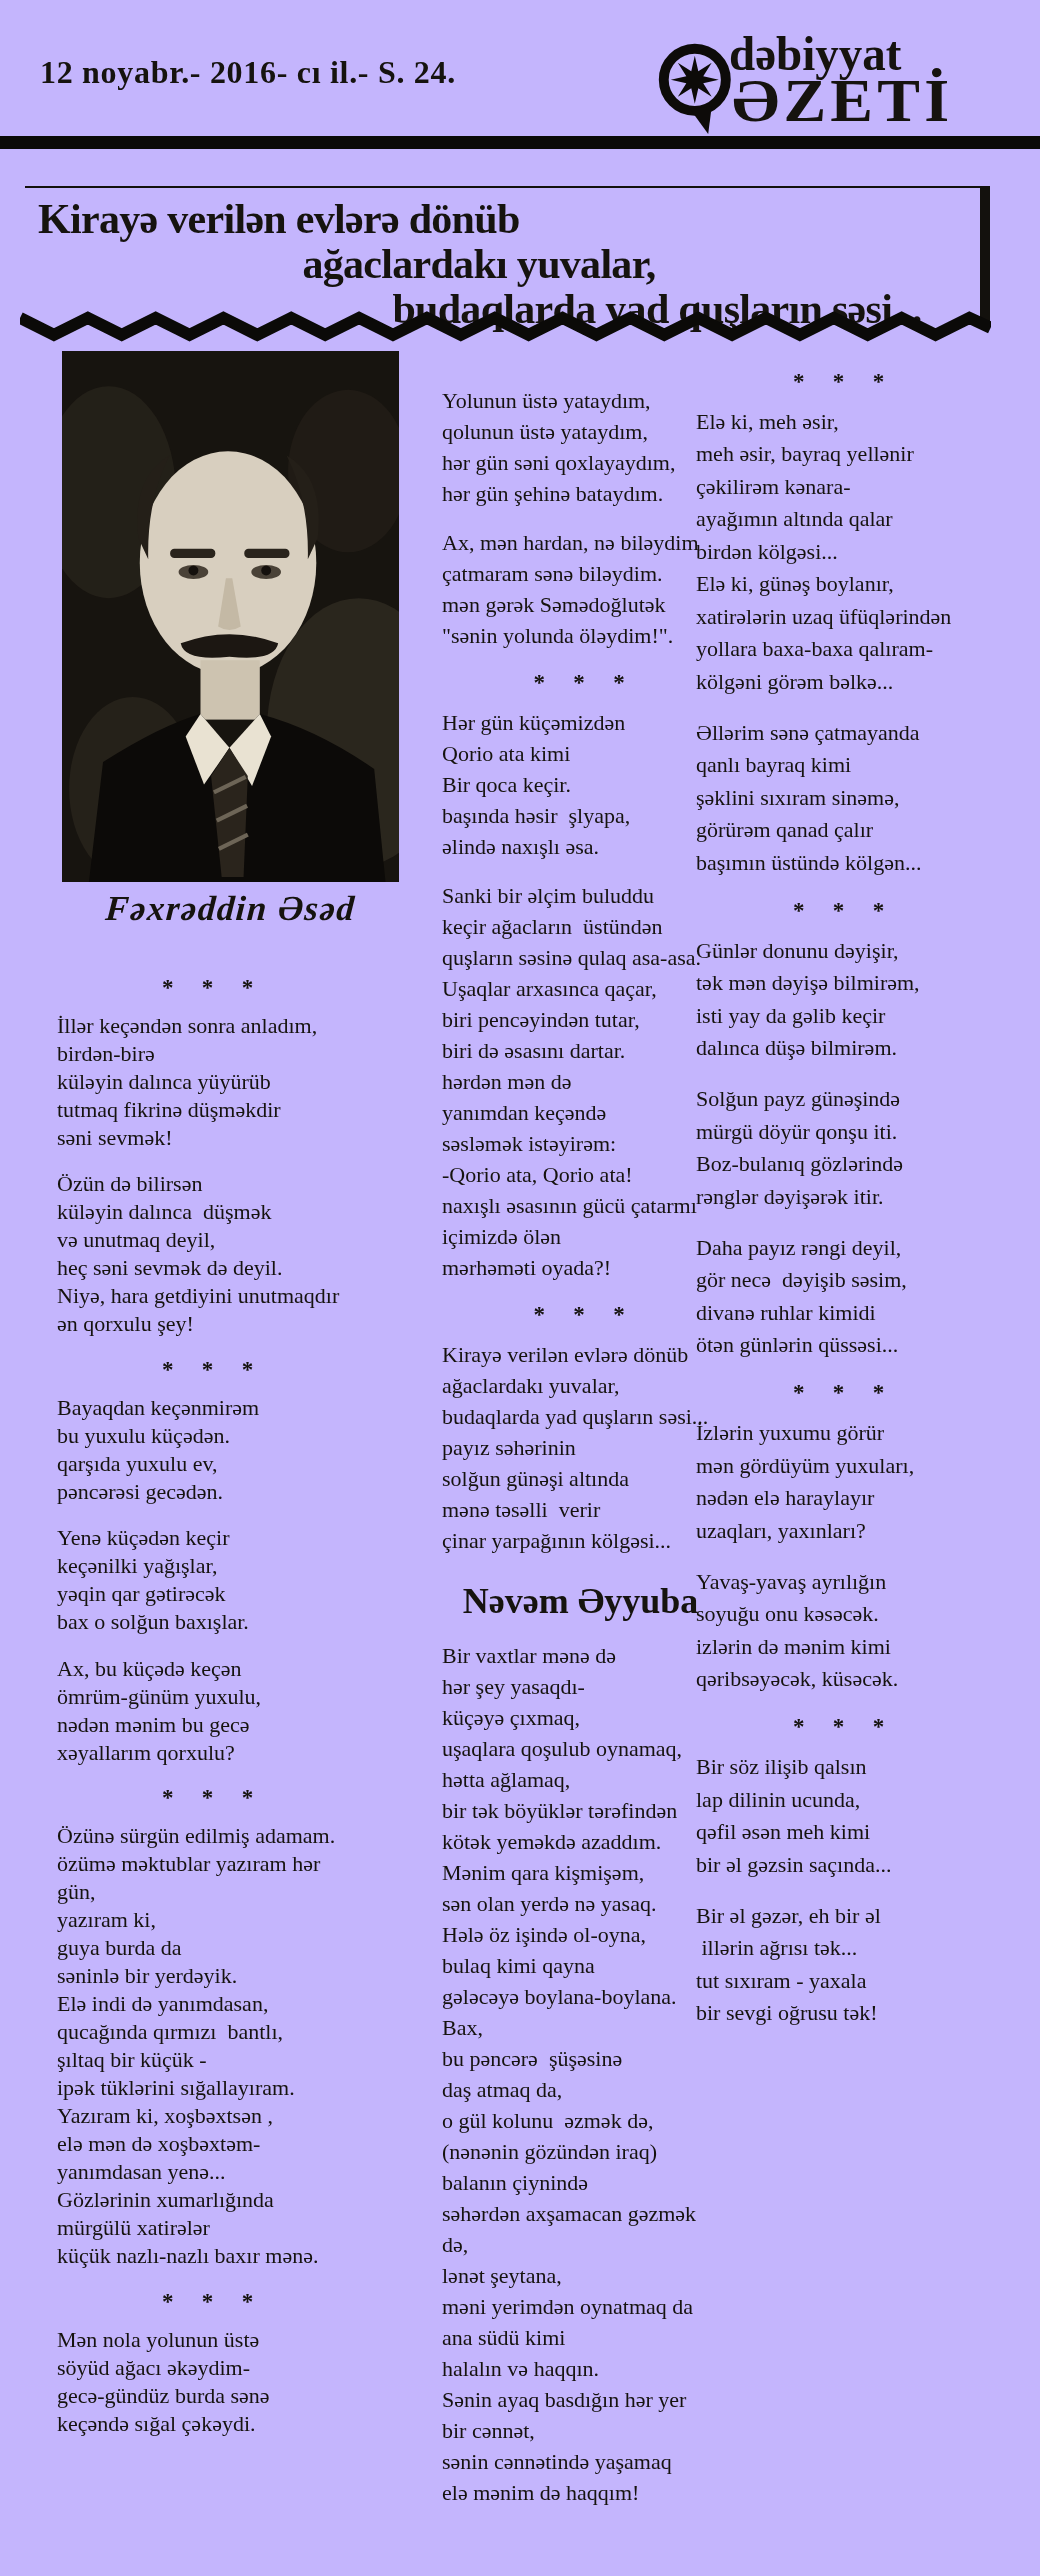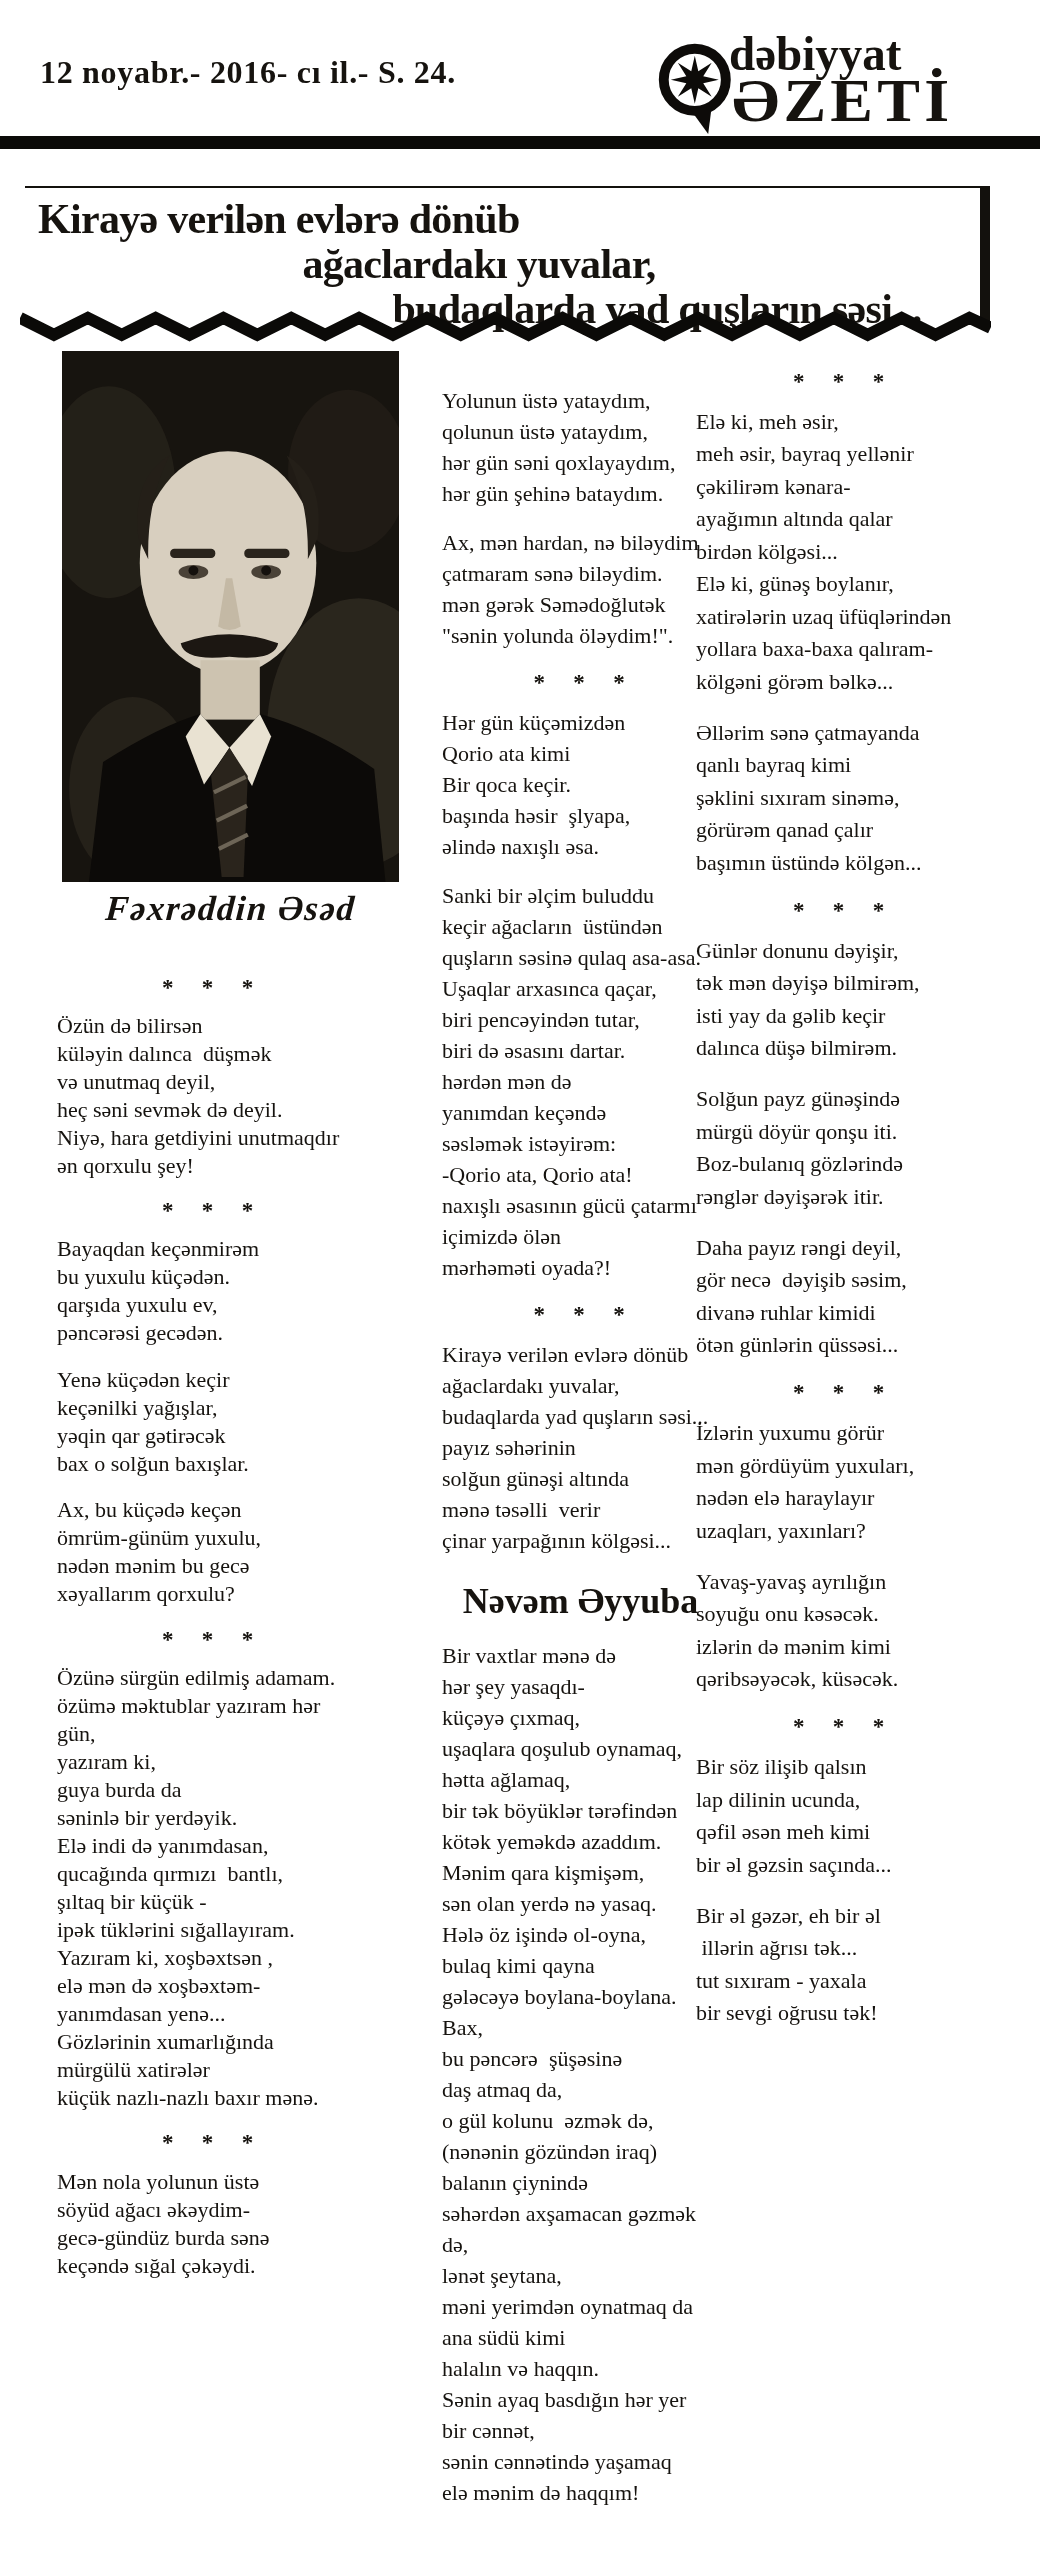--- a/index.html
+++ b/index.html
@@ -5,21 +5,21 @@
   html,body{margin:0;padding:0;}
   body{
     width:1041px;height:2576px;
     background:#efede7;
     font-family:"Liberation Serif", serif;
     color:#16130f;
     position:relative;
   }
   .page{
     position:absolute;left:0;top:0;width:1041px;height:2576px;
-    background:#ffffff;
+    background:#c4b5fd;
     overflow:hidden;
   }
   
   .masthead-date{
     position:absolute;left:40px;top:54px;
     font-size:32px;font-weight:bold;letter-spacing:0.7px;
     white-space:pre;
   }
   .logo{position:absolute;left:656px;top:25.4px;width:311px;height:113px;}
   .logo-symbol{position:absolute;left:0;top:15.5px;width:79px;height:95px;}
@@ -152,20 +152,27 @@
       <line x1="219" y1="665" x2="262" y2="644" stroke="#6d6557" stroke-width="6"></line>
       <line x1="222" y1="705" x2="263" y2="685" stroke="#6d6557" stroke-width="6"></line>
     </svg>
   </div>
 
   <div class="caption">Fəxrəddin Əsəd</div>
 
   <div class="column col1">
       <div class="separator">*   *   *</div>
       <div class="stanza">
+        <div class="line">İllər keçəndən sonra anladım,</div>
+        <div class="line">birdən-birə</div>
+        <div class="line">küləyin dalınca yüyürüb</div>
+        <div class="line">tutmaq fikrinə düşməkdir</div>
+        <div class="line">səni sevmək!</div>
+      </div>
+      <div class="stanza">
         <div class="line">Özün də bilirsən</div>
         <div class="line">küləyin dalınca  düşmək</div>
         <div class="line">və unutmaq deyil,</div>
         <div class="line">heç səni sevmək də deyil.</div>
         <div class="line">Niyə, hara getdiyini unutmaqdır</div>
         <div class="line">ən qorxulu şey!</div>
       </div>
       <div class="separator">*   *   *</div>
       <div class="stanza">
         <div class="line">Bayaqdan keçənmirəm</div>

